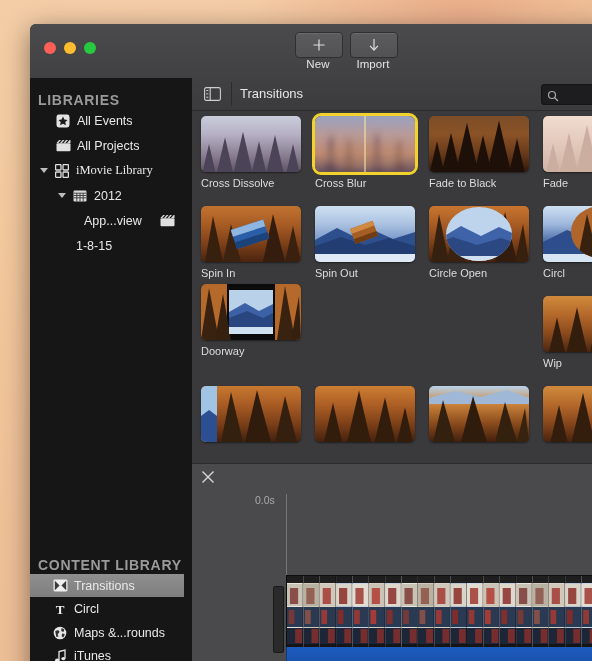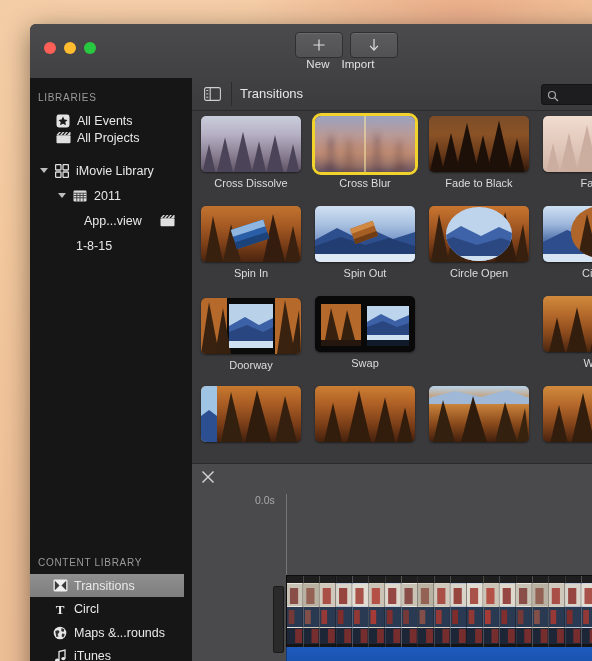--- a/index.html
+++ b/index.html
@@ -55,33 +55,33 @@
   }
   .tb-label {
     position: absolute; top: 34px;
     width: 60px; text-align: center;
     font-size: 11.5px; color: #e2e2e2;
     letter-spacing: 0.1px;
   }
   #btn-new { left: 265px; }
   #lbl-new { left: 258px; }
   #btn-import { left: 320px; }
-  #lbl-import { left: 298px; }
+  #lbl-import { left: 313px; }
   .tb-btn svg { position:absolute; left:50%; top:50%; transform:translate(-50%,-50%); }
 
   
   #sidebar {
     position: absolute; left: 0; top: 54px;
     width: 162px; height: 606px;
     background: #161616;
     border-right: 1px solid #000;
   }
   .side-header {
     position: absolute; left: 8px;
-    font-size: 10px; font-weight: normal;
+    font-size: 14px; font-weight: bold;
     color: #9a9a9a; letter-spacing: 0.7px;
   }
   #hdr-libraries { top: 14px; }
   #hdr-content  { top: 479px; }
 
   .side-row {
     position: absolute; left: 0;
     width: 154px; height: 23px;
     display: flex; align-items: center;
   }
@@ -163,21 +163,21 @@
     box-shadow: 0 1px 2px rgba(0,0,0,0.5);
   }
   .tile.sel .thumb {
     outline: 3px solid #f2d32c;
     outline-offset: 0px;
     border-radius: 6px;
   }
   .tile-label {
     margin-top: 5px;
     width: 100px;
-    text-align: center;
+    text-align: left;
     font-size: 11px;
     color: #dcdcdc;
     white-space: nowrap;
     overflow: hidden;
   }
 
   
   .art { position:absolute; left:0; top:0; width:100%; height:100%; }
 
   
@@ -268,35 +268,35 @@
             <div style="width: 10px; flex: 0 0 auto;"></div>
             <div style="width: 15px; flex: 0 0 auto;"></div>
             <span class="side-ico">
               <svg width="14" height="14" viewBox="0 0 14 14">
                 <rect x="0.5" y="0.5" width="13" height="13" rx="2.4" fill="#e3e3e3"></rect>
                 <polygon points="7,2.6 8.4,5.5 11.6,5.9 9.3,8.1 9.9,11.2 7,9.7 4.1,11.2 4.7,8.1 2.4,5.9 5.6,5.5" fill="#1b1b1b"></polygon>
               </svg>
             </span>
             <span class="side-label">All Events</span>
           </div>
-          <div class="side-row" style="top: 48px;">
+          <div class="side-row" style="top: 56px;">
             <div style="width: 10px; flex: 0 0 auto;"></div>
             <div style="width: 15px; flex: 0 0 auto;"></div>
             <span class="side-ico">
               <svg width="15" height="13" viewBox="0 0 15 13">
                 <rect x="0.5" y="4.2" width="14" height="8" rx="1" fill="#e0e0e0"></rect>
                 <polygon points="0.5,3.9 3.1,1.1 5.0,1.1 2.4,3.9" fill="#d8d8d8"></polygon>
                 <polygon points="4.0,3.9 6.6,1.1 8.5,1.1 5.9,3.9" fill="#d8d8d8"></polygon>
                 <polygon points="7.5,3.9 10.1,1.1 12.0,1.1 9.4,3.9" fill="#d8d8d8"></polygon>
                 <polygon points="11.0,3.9 13.6,1.1 14.5,1.1 14.5,3.9" fill="#d8d8d8"></polygon>
               </svg>
             </span>
             <span class="side-label">All Projects</span>
           </div>
-          <div class="side-row" style="top: 81px;">
+          <div class="side-row" style="top: 81px; font-family: Liberation Serif, serif;">
             <div style="width: 10px; flex: 0 0 auto;"></div>
             <div class="disc-tri" style="margin-right: 6px;"></div>
             <span class="side-ico">
               <svg width="14" height="14" viewBox="0 0 14 14">
                 <rect x="0.6" y="0.6" width="5.4" height="5.4" rx="0.8" fill="none" stroke="#e0e0e0" stroke-width="1.3"></rect>
                 <rect x="8.0" y="0.6" width="5.4" height="5.4" rx="0.8" fill="none" stroke="#e0e0e0" stroke-width="1.3"></rect>
                 <rect x="0.6" y="8.0" width="5.4" height="5.4" rx="0.8" fill="none" stroke="#e0e0e0" stroke-width="1.3"></rect>
                 <rect x="8.0" y="8.0" width="5.4" height="5.4" rx="0.8" fill="none" stroke="#e0e0e0" stroke-width="1.3"></rect>
               </svg>
             </span>
@@ -311,21 +311,21 @@
                 <g stroke="#3a3a3a" stroke-width="0.9">
                   <line x1="0.5" y1="3.2" x2="13.5" y2="3.2"></line>
                   <line x1="0.5" y1="5.5" x2="13.5" y2="5.5"></line>
                   <line x1="0.5" y1="7.8" x2="13.5" y2="7.8"></line>
                   <line x1="3.8" y1="3.2" x2="3.8" y2="11.5"></line>
                   <line x1="7.0" y1="3.2" x2="7.0" y2="11.5"></line>
                   <line x1="10.2" y1="3.2" x2="10.2" y2="11.5"></line>
                 </g>
               </svg>
             </span>
-            <span class="side-label">2011</span>
+            <span class="side-label">2012</span>
           </div>
           <div class="side-row" style="top: 131px; gap: 8px;">
             <div style="width: 46px; flex: 0 0 auto;"></div>
             <span class="side-label">App...view</span>
             <span class="side-ico" style="margin-left: 10px; margin-right: 0px;">
               <svg width="15" height="13" viewBox="0 0 15 13">
                 <rect x="0.5" y="4.2" width="14" height="8" rx="1" fill="#e0e0e0"></rect>
                 <polygon points="0.5,3.9 3.1,1.1 5.0,1.1 2.4,3.9" fill="#d8d8d8"></polygon>
                 <polygon points="4.0,3.9 6.6,1.1 8.5,1.1 5.9,3.9" fill="#d8d8d8"></polygon>
                 <polygon points="7.5,3.9 10.1,1.1 12.0,1.1 9.4,3.9" fill="#d8d8d8"></polygon>
@@ -610,21 +610,21 @@
         <g clip-path="url(#cz8)">
           <rect width="100" height="56" fill="#b0662a"></rect>
           <polygon points="44,8 34,56 56,56" fill="#39210f"></polygon>
           <polygon points="70,12 60,56 82,56" fill="#36200e"></polygon>
           <polygon points="92,18 84,56 100,56" fill="#3a2210"></polygon>
         </g>
       </svg>
             </div>
             <div class="tile-label">Circl</div>
           </div>
-          <div class="tile" style="left: 9px; top: 188px;">
+          <div class="tile" style="left: 9px; top: 174px;">
             <div class="thumb">
               <svg class="art" viewBox="0 0 100 56" preserveAspectRatio="none">
         <rect width="100" height="56" fill="#0b0b0b"></rect>
         <g>
           <rect x="0" y="0" width="26" height="56" fill="#b5692b"></rect>
           <polygon points="8,4 0,56 18,56" fill="#3a2210"></polygon>
           <polygon points="22,10 14,56 30,56" fill="#36200f"></polygon>
         </g>
         <g>
           <rect x="74" y="0" width="26" height="56" fill="#b5692b"></rect>
@@ -634,41 +634,20 @@
         <g>
           <rect x="28" y="6" width="44" height="44" fill="#b9d2ea"></rect>
           <polygon points="28,28 44,19 58,27 72,20 72,40 28,40" fill="#3c61a6"></polygon>
           <polygon points="28,34 46,27 62,34 72,29 72,44 28,44" fill="#294680"></polygon>
           <rect x="28" y="43" width="44" height="7" fill="#cfe0f0"></rect>
         </g>
       </svg>
             </div>
             <div class="tile-label">Doorway</div>
           </div>
-          <div class="tile" style="left: 123px; top: 186px;">
-            <div class="thumb">
-              <svg class="art" viewBox="0 0 100 56" preserveAspectRatio="none">
-        <rect width="100" height="56" fill="#090909"></rect>
-        <g>
-          <rect x="6" y="8" width="40" height="36" fill="#b5692b"></rect>
-          <polygon points="16,12 10,44 24,44" fill="#39210f"></polygon>
-          <polygon points="32,14 26,44 40,44" fill="#35200e"></polygon>
-          <rect x="6" y="44" width="40" height="6" fill="#4a2a13" opacity="0.45"></rect>
-        </g>
-        <g>
-          <rect x="52" y="10" width="42" height="34" fill="#bcd4ec"></rect>
-          <polygon points="52,26 66,18 80,25 94,19 94,36 52,36" fill="#3c61a6"></polygon>
-          <polygon points="52,31 68,25 82,31 94,27 94,40 52,40" fill="#294680"></polygon>
-          <rect x="52" y="39" width="42" height="5" fill="#cfe0f0"></rect>
-          <rect x="52" y="44" width="42" height="6" fill="#1e3560" opacity="0.4"></rect>
-        </g>
-      </svg>
-            </div>
-            <div class="tile-label">Swap</div>
-          </div>
           <div class="tile" style="left: 351px; top: 186px;">
             <div class="thumb">
               <svg class="art" viewBox="0 0 100 56" preserveAspectRatio="none">
     <defs>
                   <linearGradient id="g12" x1="0" y1="0" x2="0" y2="1">
                     <stop offset="0%" stop-color="#d08a3c"></stop>
                     <stop offset="33%" stop-color="#b5692b"></stop>
                     <stop offset="67%" stop-color="#8a4a1c"></stop>
                     <stop offset="100%" stop-color="#4a2610"></stop>
                   </linearGradient>

